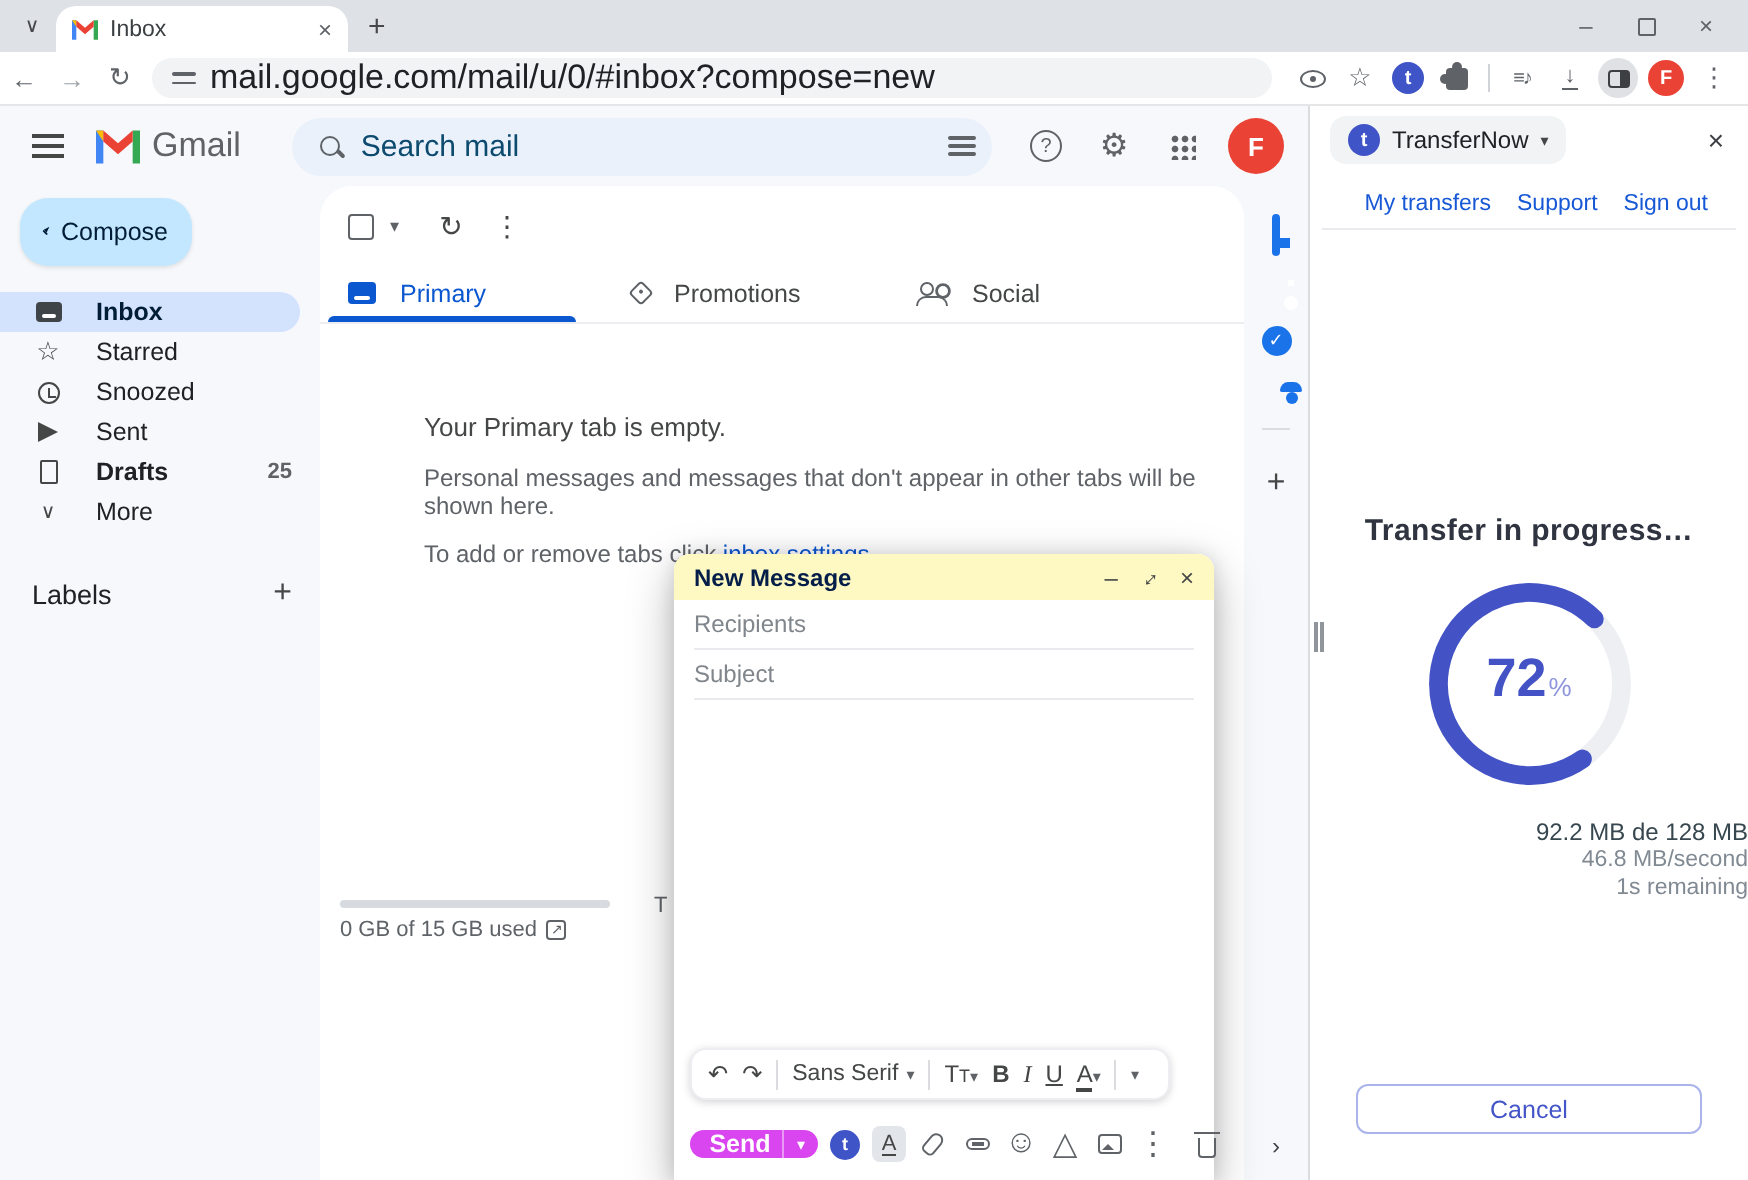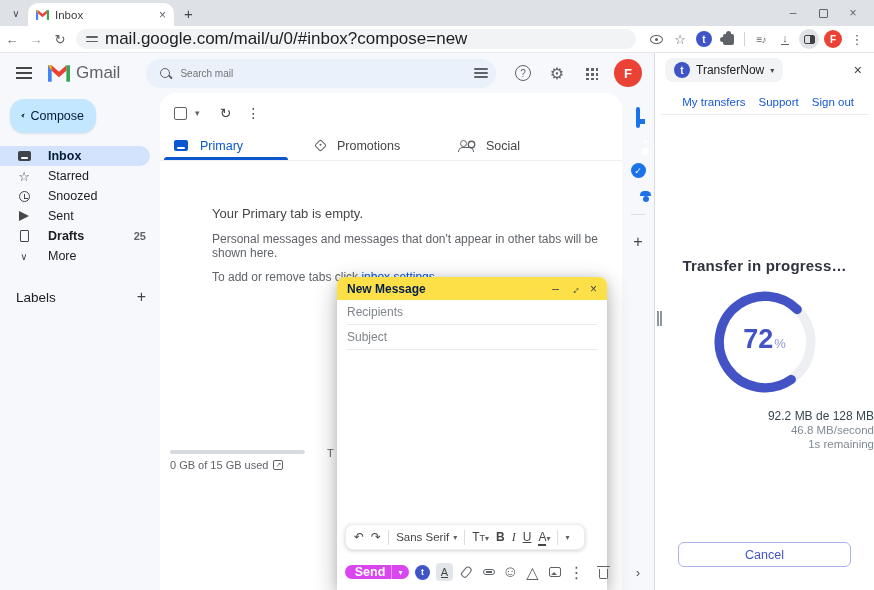--- a/index.html
+++ b/index.html
@@ -44,21 +44,21 @@
   
   .gmail{position:absolute;left:0;top:53px;width:654px;height:537px;background:#f6f8fc;}
   .gm-header{height:40px;display:flex;align-items:center;}
   .hamburger{width:16px;height:12px;margin-left:16px;border-top:2px solid #444746;border-bottom:2px solid #444746;position:relative;}
   .hamburger::after{content:"";position:absolute;left:0;right:0;top:3px;height:2px;background:#444746;}
   .gm-logo{display:flex;align-items:center;gap:6px;margin-left:16px;}
   .gm-logo-text{font-size:17px;color:#5f6368;}
   .gm-search{width:350px;height:29px;margin-left:26px;background:#eaf1fb;border-radius:16px;display:flex;align-items:center;padding:0 8px 0 14px;gap:10px;}
   .search-glass{width:10px;height:10px;border:1.6px solid #5f6368;border-radius:50%;position:relative;flex:none;}
   .search-glass::after{content:"";position:absolute;width:5px;height:1.6px;background:#5f6368;transform:rotate(45deg);right:-4px;bottom:-1px;border-radius:1px;}
-  .gm-search-text{flex:1;font-size:10px;color:#737373;}
+  .gm-search-text{flex:1;font-size:15px;color:#0c4a6e;}
   .tune{width:14px;height:12px;position:relative;}
   .tune::before,.tune::after{content:"";position:absolute;left:0;right:0;height:1.6px;background:#5f6368;border-radius:1px;}
   .tune::before{top:1px;} .tune::after{bottom:1px;}
   .tune i{position:absolute;left:0;right:0;top:5px;height:1.6px;background:#5f6368;border-radius:1px;}
   .gm-head-ic{width:26px;display:flex;justify-content:center;align-items:center;color:#5f6368;margin:0 4px;}
   .help-q{width:16px;height:16px;border:1.5px solid #5f6368;border-radius:50%;font-size:10px;display:flex;align-items:center;justify-content:center;color:#5f6368;}
   .gear-g{font-size:16px;}
   .apps-grid{width:13px;height:13px;background-image:radial-gradient(circle,#5f6368 1.4px,transparent 1.9px);background-size:5px 5px;background-position:0 0;}
   .avatar-lg{width:28px;height:28px;border-radius:50%;background:#ea4335;color:#fff;font-size:13px;font-weight:bold;display:flex;align-items:center;justify-content:center;margin:0 12px 0 6px;}
 
@@ -143,21 +143,21 @@
   .ringpct .num{font-size:27px;font-weight:bold;color:#4353c5;}
   .ringpct .sign{font-size:13px;color:#8d96dd;margin-left:1px;}
   .sp-stats{margin-top:16px;text-align:right;line-height:13px;}
   .sp-stats .s1{font-size:12px;color:#37474f;}
   .sp-stats .s2,.sp-stats .s3{font-size:11.5px;color:#818a93;margin-top:1px;}
   .cancel-btn{position:absolute;left:23px;right:23px;top:489px;height:25px;border:1px solid #aab4ea;border-radius:6px;display:flex;align-items:center;justify-content:center;font-size:12.5px;color:#4355c8;background:#fff;}
 
   
   .compose{position:absolute;left:337px;top:277px;width:270px;height:313px;background:#fff;border-radius:8px 8px 0 0;
     box-shadow:0 8px 24px rgba(0,0,0,.28),0 0 10px rgba(0,0,0,.12);display:flex;flex-direction:column;z-index:5;}
-  .cmp-header{height:23px;background:#fde047;border-radius:8px 8px 0 0;display:flex;align-items:center;padding:0 10px;flex:none;}
+  .cmp-header{height:23px;background:#fef9c3;border-radius:8px 8px 0 0;display:flex;align-items:center;padding:0 10px;flex:none;}
   .cmp-title{font-size:12px;font-weight:bold;color:#041e49;flex:1;}
   .cmp-hic{color:#444746;font-size:12px;margin-left:10px;display:inline-flex;}
   .cmp-expand{display:inline-block;transform:rotate(-45deg);font-size:11px;}
   .cmp-field{height:25px;margin:0 10px;border-bottom:1px solid #e8eaed;display:flex;align-items:center;font-size:12px;color:#80868b;flex:none;}
   .cmp-body{flex:1;}
   .fmt-bar{position:absolute;left:8px;width:240px;top:247px;height:26px;background:#fff;border:1px solid #eceef1;border-radius:8px;
     box-shadow:0 1px 4px rgba(0,0,0,.18);display:flex;align-items:center;padding:0 8px;gap:7px;font-size:12px;color:#444746;}
   .fmt-div{width:1px;height:15px;background:#dadce0;}
   .fmt-font{display:flex;align-items:center;gap:4px;font-size:11.5px;}
   .fmt-caret{font-size:8px;color:#5f6368;}

